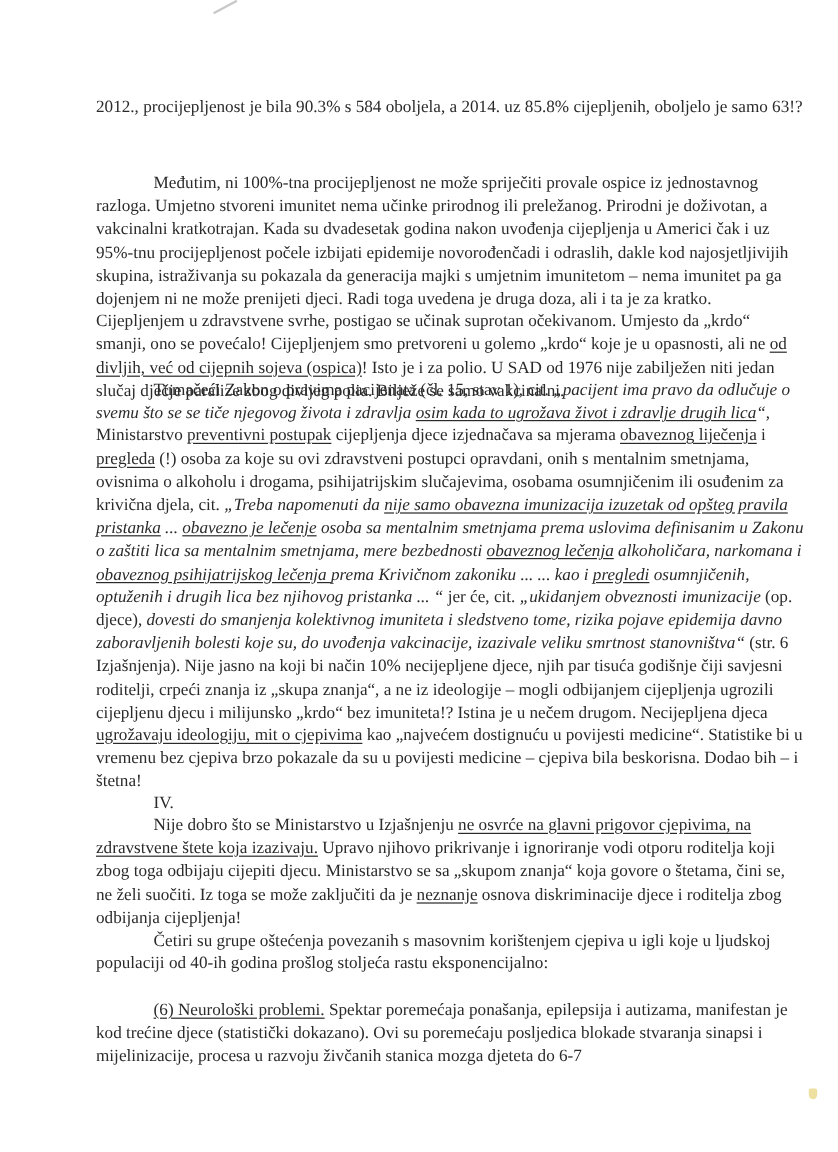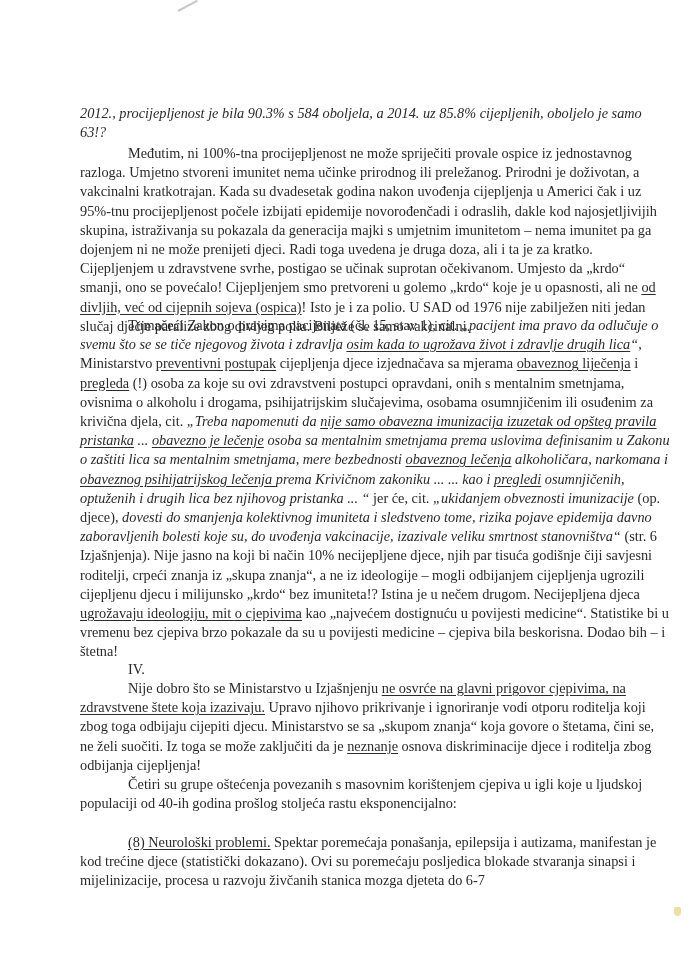--- a/index.html
+++ b/index.html
@@ -19,29 +19,29 @@
   }
   .smudge { position: absolute; left: 674px; top: 907px; width: 7px; height: 9px; background: #e8d680; border-radius: 2px 2px 4px 4px; opacity: .75; }
 </style>
 </head>
 <body>
 
 <div class="mark"></div>
 
 <div class="page">
 
-  <p class="p" style="top:104px;font-style:italic;">2012., procijepljenost je bila 90.3% s 584 oboljela, a 2014. uz 85.8% cijepljenih, oboljelo je samo 63!?</p>
+  <p class="p" style="top:80px;">2012., procijepljenost je bila 90.3% s 584 oboljela, a 2014. uz 85.8% cijepljenih, oboljelo je samo 63!?</p>
 
   <p class="p ind" style="top:144px;"><span>Međutim, ni 100%-tna procijepljenost ne može spriječiti provale ospice iz jednostavnog razloga. Umjetno stvoreni imunitet nema učinke prirodnog ili preležanog. Prirodni je doživotan, a vakcinalni kratkotrajan. Kada su dvadesetak godina nakon uvođenja cijepljenja u Americi čak i uz 95%-tnu procijepljenost počele izbijati epidemije novorođenčadi i odraslih, dakle kod najosjetljivijih skupina, istraživanja su pokazala da generacija majki s umjetnim imunitetom –  nema imunitet pa ga dojenjem ni ne može prenijeti djeci. Radi toga uvedena je druga doza, ali i ta je za kratko. Cijepljenjem u zdravstvene svrhe, postigao se učinak suprotan očekivanom. Umjesto da „krdo“ smanji, ono se povećalo! Cijepljenjem smo pretvoreni u golemo „krdo“ koje je u opasnosti, ali ne </span><u>od divljih, već od cijepnih sojeva (ospica)</u><span>! Isto je i za polio. U SAD od 1976 nije zabilježen niti jedan slučaj dječje paralize zbog divljeg polia. Bilježe se samo vakcinalni.</span></p>
 
   <p class="p ind" style="top:316px;"><span>Tumačeći Zakon o pravima pacijenata (čl. 15, stav 1), cit. </span><i>„pacijent ima pravo da odlučuje o svemu što se se tiče njegovog života i zdravlja </i><i><u>osim kada to ugrožava život i zdravlje drugih lica</u></i><i>“</i><span>, Ministarstvo </span><u>preventivni postupak</u><span> cijepljenja djece izjednačava sa mjerama </span><u>obaveznog liječenja</u><span> i </span><u>pregleda</u><span> (!) osoba za koje su ovi zdravstveni postupci opravdani, onih s mentalnim smetnjama, ovisnima o alkoholu i drogama, psihijatrijskim slučajevima, osobama osumnjičenim ili osuđenim za krivična djela, cit. </span><i>„Treba napomenuti da </i><i><u>nije samo obavezna imunizacija izuzetak od opšteg pravila pristanka</u></i><i> ...  </i><i><u>obavezno je lečenje</u></i><i> osoba sa mentalnim smetnjama prema uslovima definisanim u Zakonu o zaštiti lica sa mentalnim smetnjama, mere bezbednosti </i><i><u>obaveznog lečenja</u></i><i> alkoholičara, narkomana i </i><i><u>obaveznog psihijatrijskog lečenja </u></i><i>prema Krivičnom zakoniku ... ... kao i </i><i><u>pregledi</u></i><i> osumnjičenih, optuženih i drugih lica bez njihovog pristanka ... “</i><span>  jer će, cit. </span><i>„ukidanjem obveznosti imunizacije</i><span> (op. djece), </span><i>dovesti do smanjenja kolektivnog imuniteta i sledstveno tome, rizika pojave epidemija davno zaboravljenih bolesti koje su, do uvođenja vakcinacije, izazivale veliku smrtnost stanovništva“</i><span> (str. 6 Izjašnjenja). Nije jasno na koji bi način 10% necijepljene djece, njih par tisuća godišnje čiji savjesni roditelji, crpeći znanja iz „skupa znanja“, a ne iz ideologije – mogli odbijanjem cijepljenja ugrozili cijepljenu djecu i milijunsko „krdo“ bez imuniteta!? Istina je u nečem drugom. Necijepljena djeca </span><u>ugrožavaju ideologiju, mit o cjepivima</u><span> kao „najvećem dostignuću u povijesti medicine“. Statistike bi u vremenu bez cjepiva brzo pokazale da su u povijesti medicine – cjepiva bila beskorisna. Dodao bih – i štetna!</span></p>
 
   <p class="p ind" style="top:660px;">IV.</p>
 
   <p class="p ind" style="top:679px;"><span>Nije dobro što se Ministarstvo u Izjašnjenju </span><u>ne osvrće na glavni prigovor cjepivima, na zdravstvene štete koja izazivaju.</u><span> Upravo njihovo prikrivanje i ignoriranje vodi otporu roditelja koji zbog toga odbijaju cijepiti djecu. Ministarstvo se sa „skupom znanja“ koja govore o štetama, čini se, ne želi suočiti. Iz toga se može zaključiti da je </span><u class="bold">neznanje</u><span> osnova diskriminacije djece  i roditelja zbog odbijanja cijepljenja!</span></p>
 
   <p class="p ind bold" style="top:775px;">Četiri su grupe oštećenja povezanih s masovnim korištenjem cjepiva u igli koje u ljudskoj populaciji od 40-ih godina prošlog stoljeća rastu eksponencijalno:</p>
 
-  <p class="p ind" style="top:833px;"><u>(8) Neurološki problemi.</u><span> Spektar poremećaja ponašanja, epilepsija i autizama, manifestan je kod trećine djece (statistički dokazano).  Ovi su poremećaju posljedica blokade stvaranja sinapsi i mijelinizacije, procesa u razvoju živčanih stanica mozga djeteta do 6-7</span></p>
+  <p class="p ind" style="top:833px;"><u>(6) Neurološki problemi.</u><span> Spektar poremećaja ponašanja, epilepsija i autizama, manifestan je kod trećine djece (statistički dokazano).  Ovi su poremećaju posljedica blokade stvaranja sinapsi i mijelinizacije, procesa u razvoju živčanih stanica mozga djeteta do 6-7</span></p>
 
 </div>
 
 <div class="smudge"></div>
 
 </body></html>

